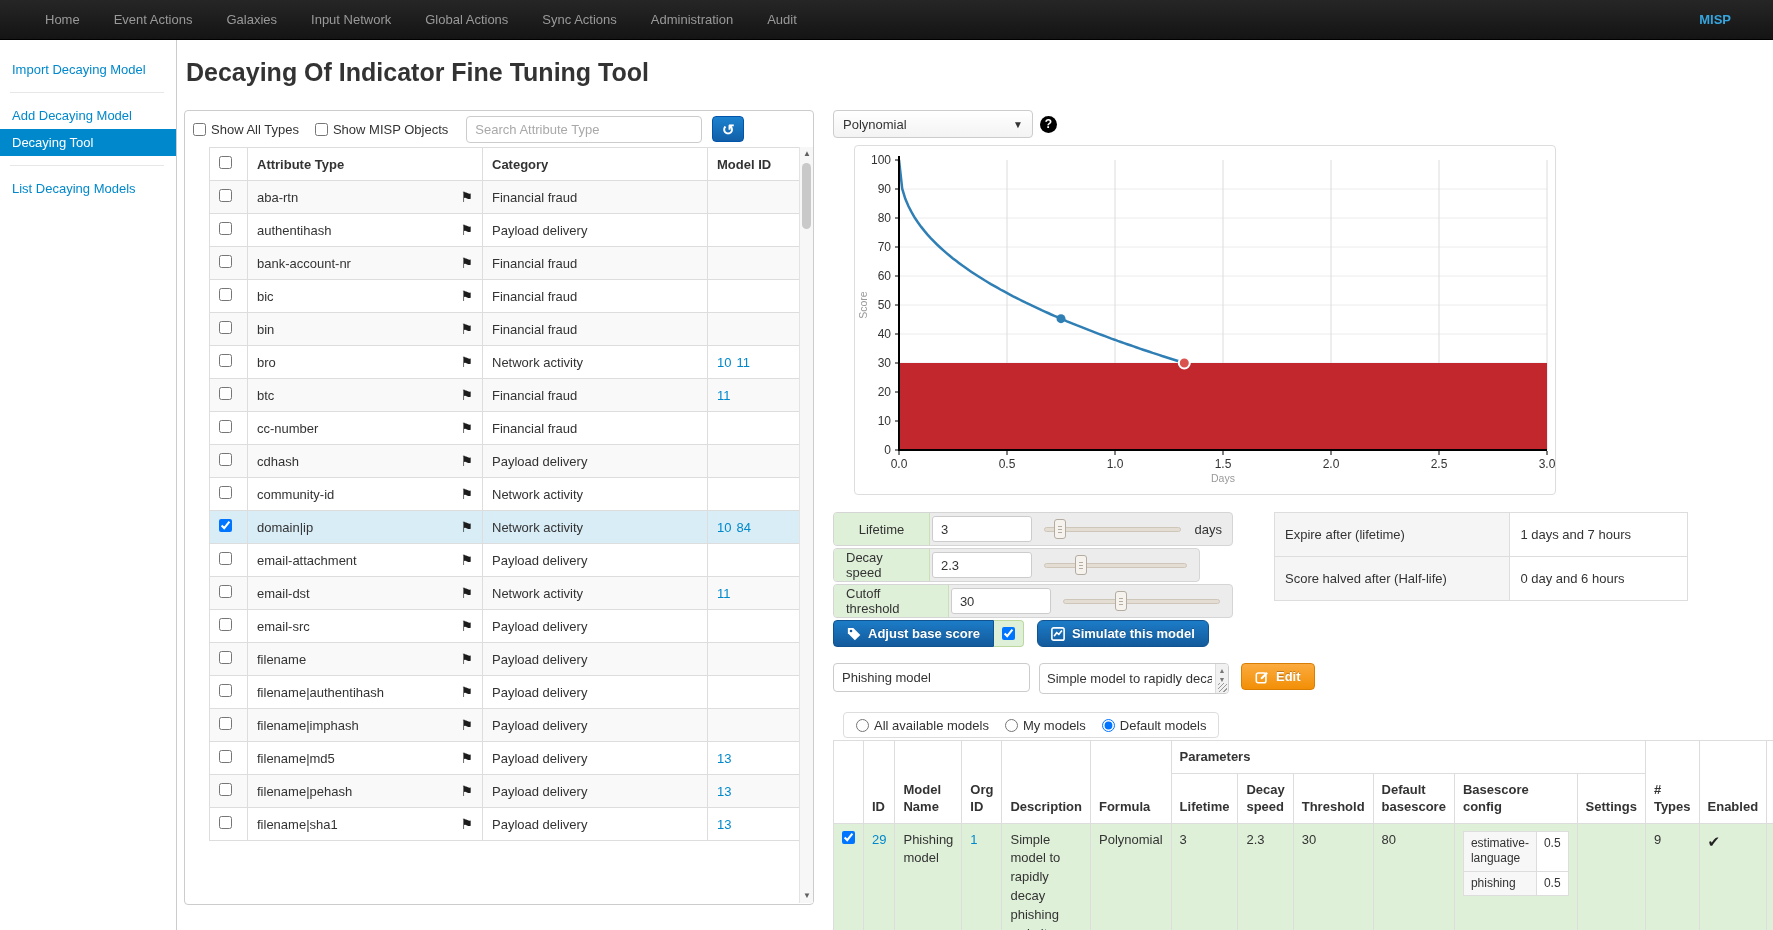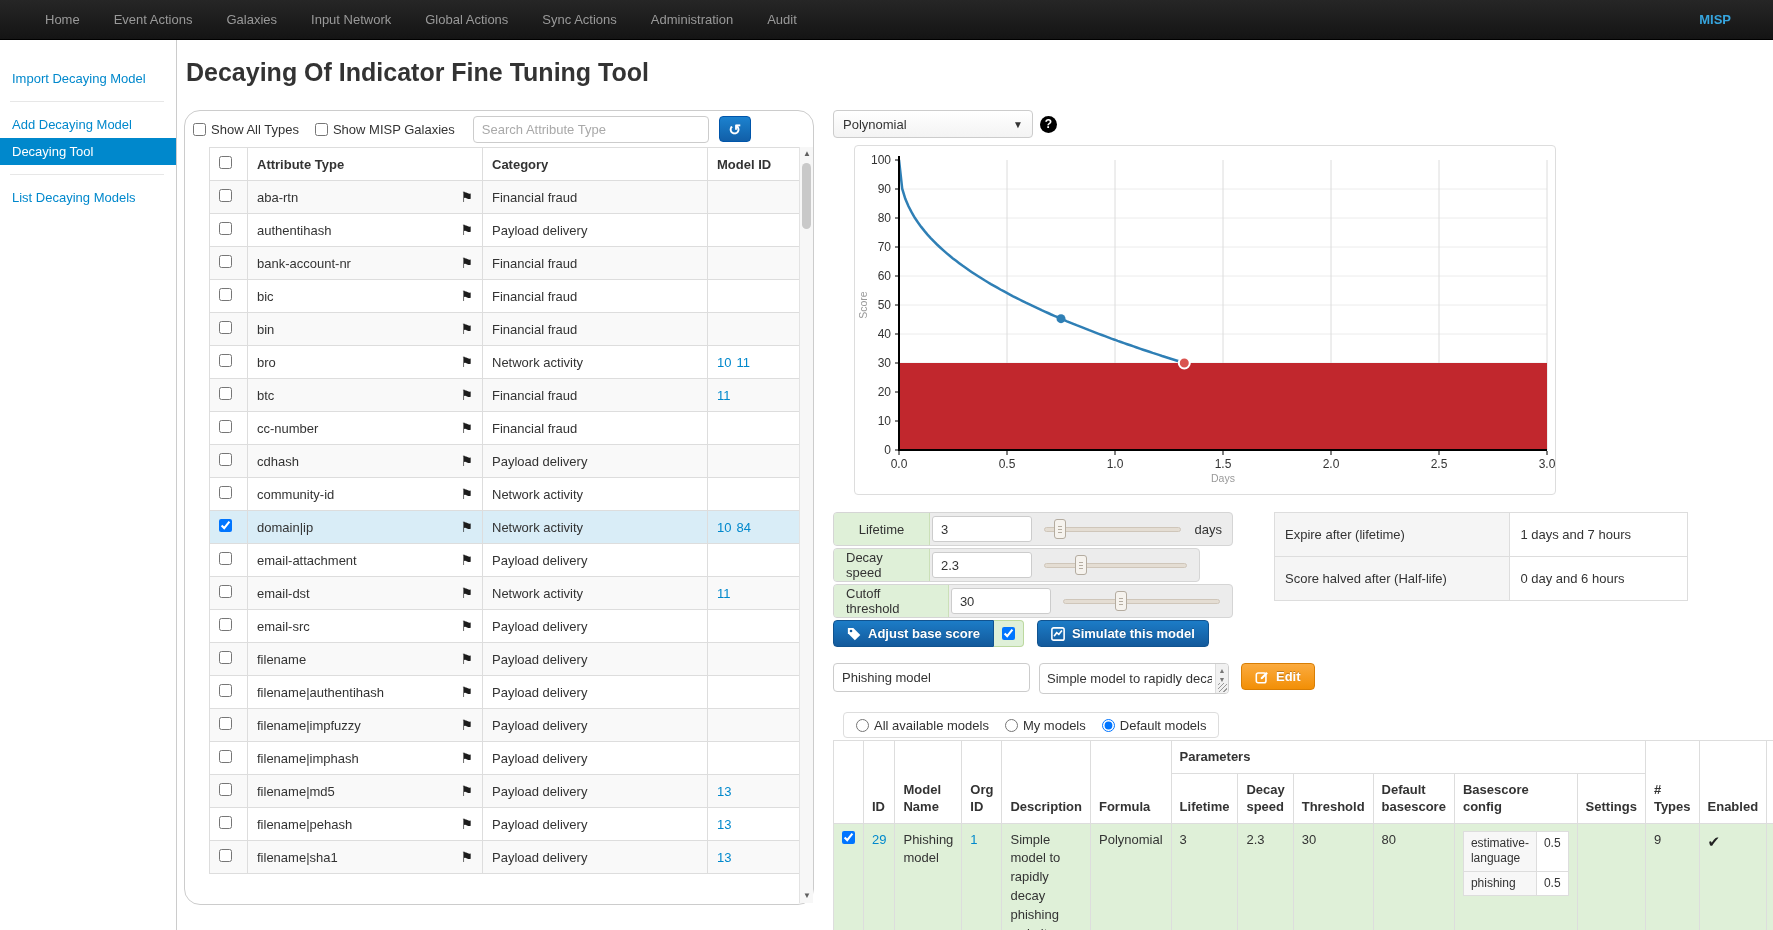--- a/index.html
+++ b/index.html
@@ -11,31 +11,31 @@
   
   .navbar { position:absolute; left:0; top:0; width:1773px; height:40px;
     background:linear-gradient(#262626,#141414); border-bottom:1px solid #000; z-index:50; }
   .navbar ul { list-style:none; display:flex; height:40px; align-items:center; padding-left:28px; }
   .navbar li a { display:block; padding:12px 17px; line-height:40px; color:#999; font-size:13px; cursor:pointer; }
   .nav-right { position:absolute; top:0; right:0; height:40px; }
   .nav-org { position:absolute; right:42px; line-height:40px; color:#36a5de; font-weight:bold; font-size:13px; }
 
   
   .side-sep { position:absolute; left:176px; top:40px; width:1px; height:890px; background:#ccc; }
-  .sidebar { position:absolute; left:0; top:65px; width:176px; }
+  .sidebar { position:absolute; left:0; top:56px; width:176px; }
   .sidebar .s-item { display:block; padding:6px 12px; font-size:13px; color:#0088cc; cursor:pointer; }
   .sidebar .s-item.active { background:#0088cc; color:#fff; }
   .sidebar .s-div { height:1px; background:#e7e7e7; margin:9px 12px 9px 10px; }
 
   
   .page-title { position:absolute; left:186px; top:58px; font-size:25px; font-weight:bold; color:#333; }
 
   
   .attr-panel { position:absolute; left:184px; top:110px; width:630px; height:795px;
-    border:1px solid #ccc; border-radius:16px; background:#fff; }
+    border:1px solid #ccc; border-radius:4px; background:#fff; }
   .filter-bar { height:36px; display:flex; align-items:center; padding:0 8px; gap:6px; }
   .filter-bar label { display:flex; align-items:center; gap:5px; font-size:13px; color:#333; margin-right:10px; cursor:pointer; }
   .search-input { width:236px; height:27px; border:1px solid #ccc; border-radius:4px; padding:4px 8px;
     font-size:13px; font-family:inherit; color:#555; margin-left:2px; }
   .search-input::placeholder { color:#a9a9a9; }
   .refresh-btn { width:32px; height:26px; margin-left:4px; border:1px solid #0055aa; border-radius:4px;
     background:linear-gradient(#1c82cf,#115fa8); color:#fff; font-size:15px; font-weight:bold; cursor:pointer; line-height:1; }
   .attr-scroll { position:absolute; left:0; top:36px; right:14px; bottom:1px; overflow:hidden;padding-left:24px; }
   table.attr { width:616px; border-collapse:collapse; table-layout:fixed; font-size:13px; }
   table.attr col.c1{width:38px} table.attr col.c2{width:235px} table.attr col.c3{width:225px} table.attr col.c4{width:118px}
@@ -87,21 +87,21 @@
 
   
   .btn-row { position:absolute; left:833px; top:620px; display:flex; align-items:stretch; }
   .btn { display:inline-flex; align-items:center; gap:7px; font-size:13px; font-weight:bold; color:#fff;
     border-radius:4px; padding:5px 13px; cursor:pointer; text-shadow:0 -1px 0 rgba(0,0,0,.25);
     background:linear-gradient(#1c7cc7,#135a9c); border:1px solid #11538f; }
   .adjust-group { display:flex; }
   .adjust-group .btn { border-radius:4px 0 0 4px; }
   .adjust-check { display:flex; align-items:center; padding:0 8px; background:#dff0d8;
     border:1px solid #bcd89f; border-left:none; border-radius:0 4px 4px 0; }
-  .sim-btn { margin-left:13px; }
+  .sim-btn { margin-left:13px;border-radius:6px; }
 
   
   .model-form { position:absolute; left:833px; top:663px; display:flex; align-items:flex-start; }
   .name-input { width:197px; height:29px; border:1px solid #ccc; border-radius:4px; padding:4px 8px;
     font-size:13px; font-family:inherit; color:#333; }
   .desc-box { position:relative; width:190px; height:31px; border:1px solid #ccc; border-radius:4px;
     background:#fff; margin-left:9px; overflow:hidden; }
   .desc-text { position:absolute; left:7px; top:7px; right:16px; font-size:13px; color:#333; white-space:nowrap; overflow:hidden; }
   .desc-scroll { position:absolute; right:0; top:0; bottom:0; width:13px; background:#f1f1f1; border-left:1px solid #ddd;
     font-size:7px; color:#777; text-align:center; line-height:9px; padding-top:2px; }
@@ -175,21 +175,21 @@
 <h1 class="page-title">Decaying Of Indicator Fine Tuning Tool</h1>
 
 <div class="attr-panel">
   <div class="filter-bar">
     <label>
       <input type="checkbox" style="">
       <span>Show All Types</span>
     </label>
     <label>
       <input type="checkbox" style="">
-      <span>Show MISP Galaxies</span>
+      <span>Show MISP Objects</span>
     </label>
     <input class="search-input" placeholder="Search Attribute Type" style="">
     <button class="refresh-btn">
       <span>↺</span>
     </button>
   </div>
   <div class="attr-scroll">
     <table class="attr">
       <colgroup>
           <col class="c1">
@@ -292,26 +292,20 @@
           </tr>
           <tr>
             <td><input type="checkbox" style=""></td>
             <td><span>filename</span><span class="flag">⚑</span></td>
             <td>Payload delivery</td>
             <td></td>
           </tr>
           <tr>
             <td><input type="checkbox" style=""></td>
             <td><span>filename|authentihash</span><span class="flag">⚑</span></td>
-            <td>Payload delivery</td>
-            <td></td>
-          </tr>
-          <tr>
-            <td><input type="checkbox" style=""></td>
-            <td><span>filename|impfuzzy</span><span class="flag">⚑</span></td>
             <td>Payload delivery</td>
             <td></td>
           </tr>
           <tr>
             <td><input type="checkbox" style=""></td>
             <td><span>filename|imphash</span><span class="flag">⚑</span></td>
             <td>Payload delivery</td>
             <td></td>
           </tr>
           <tr>

